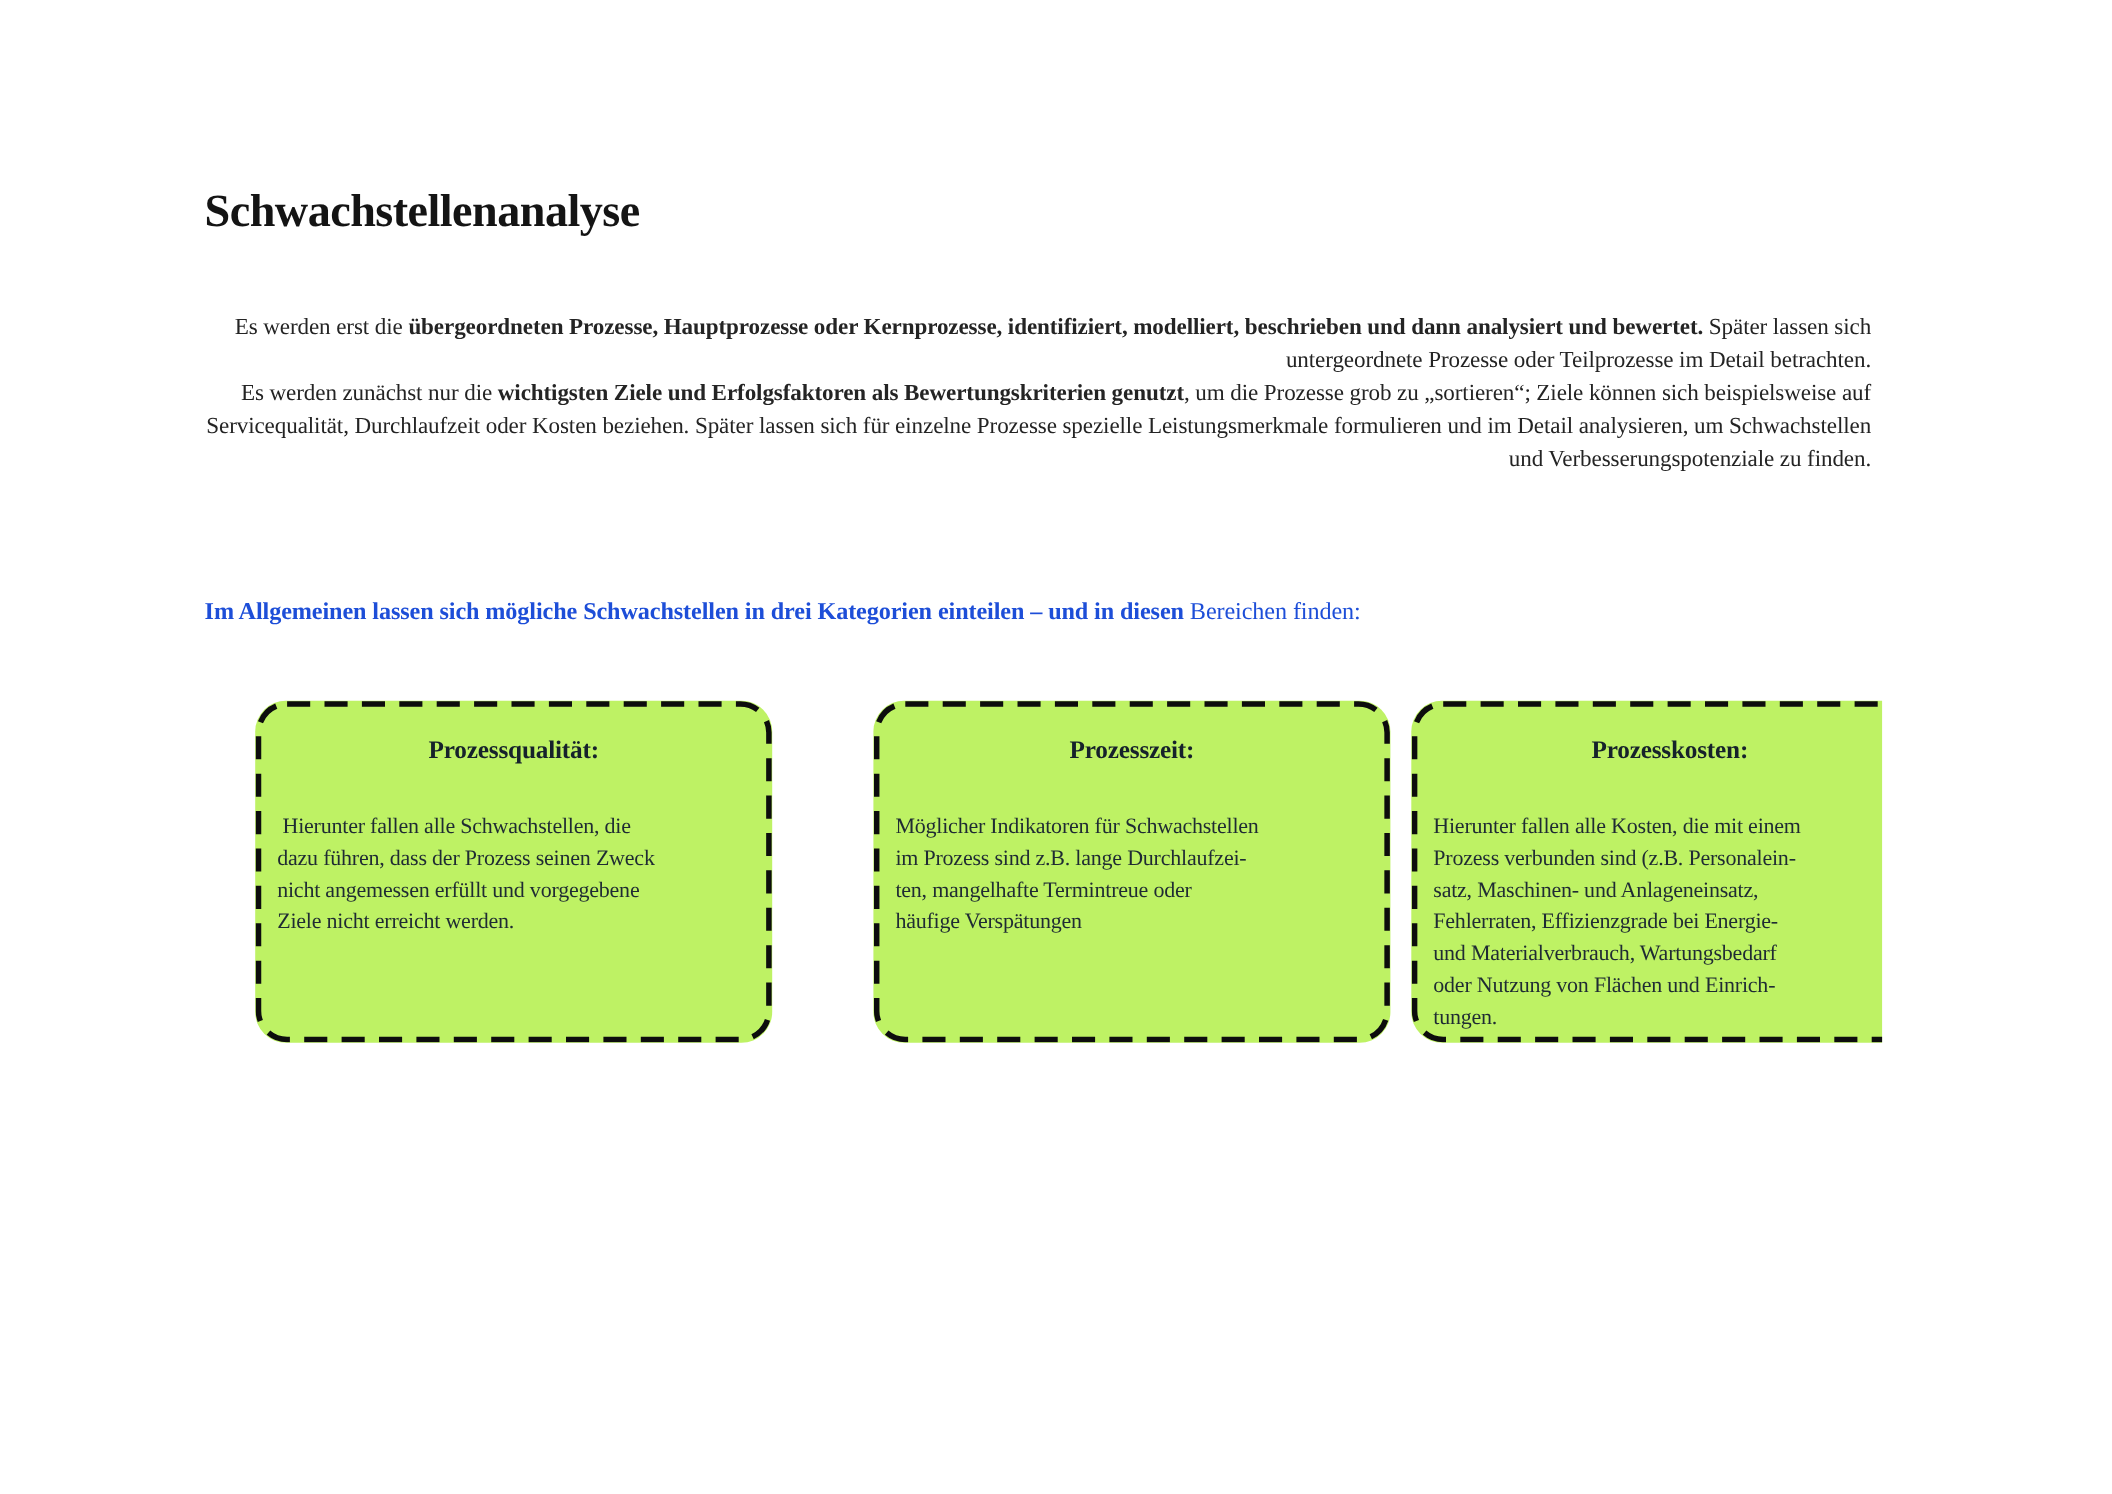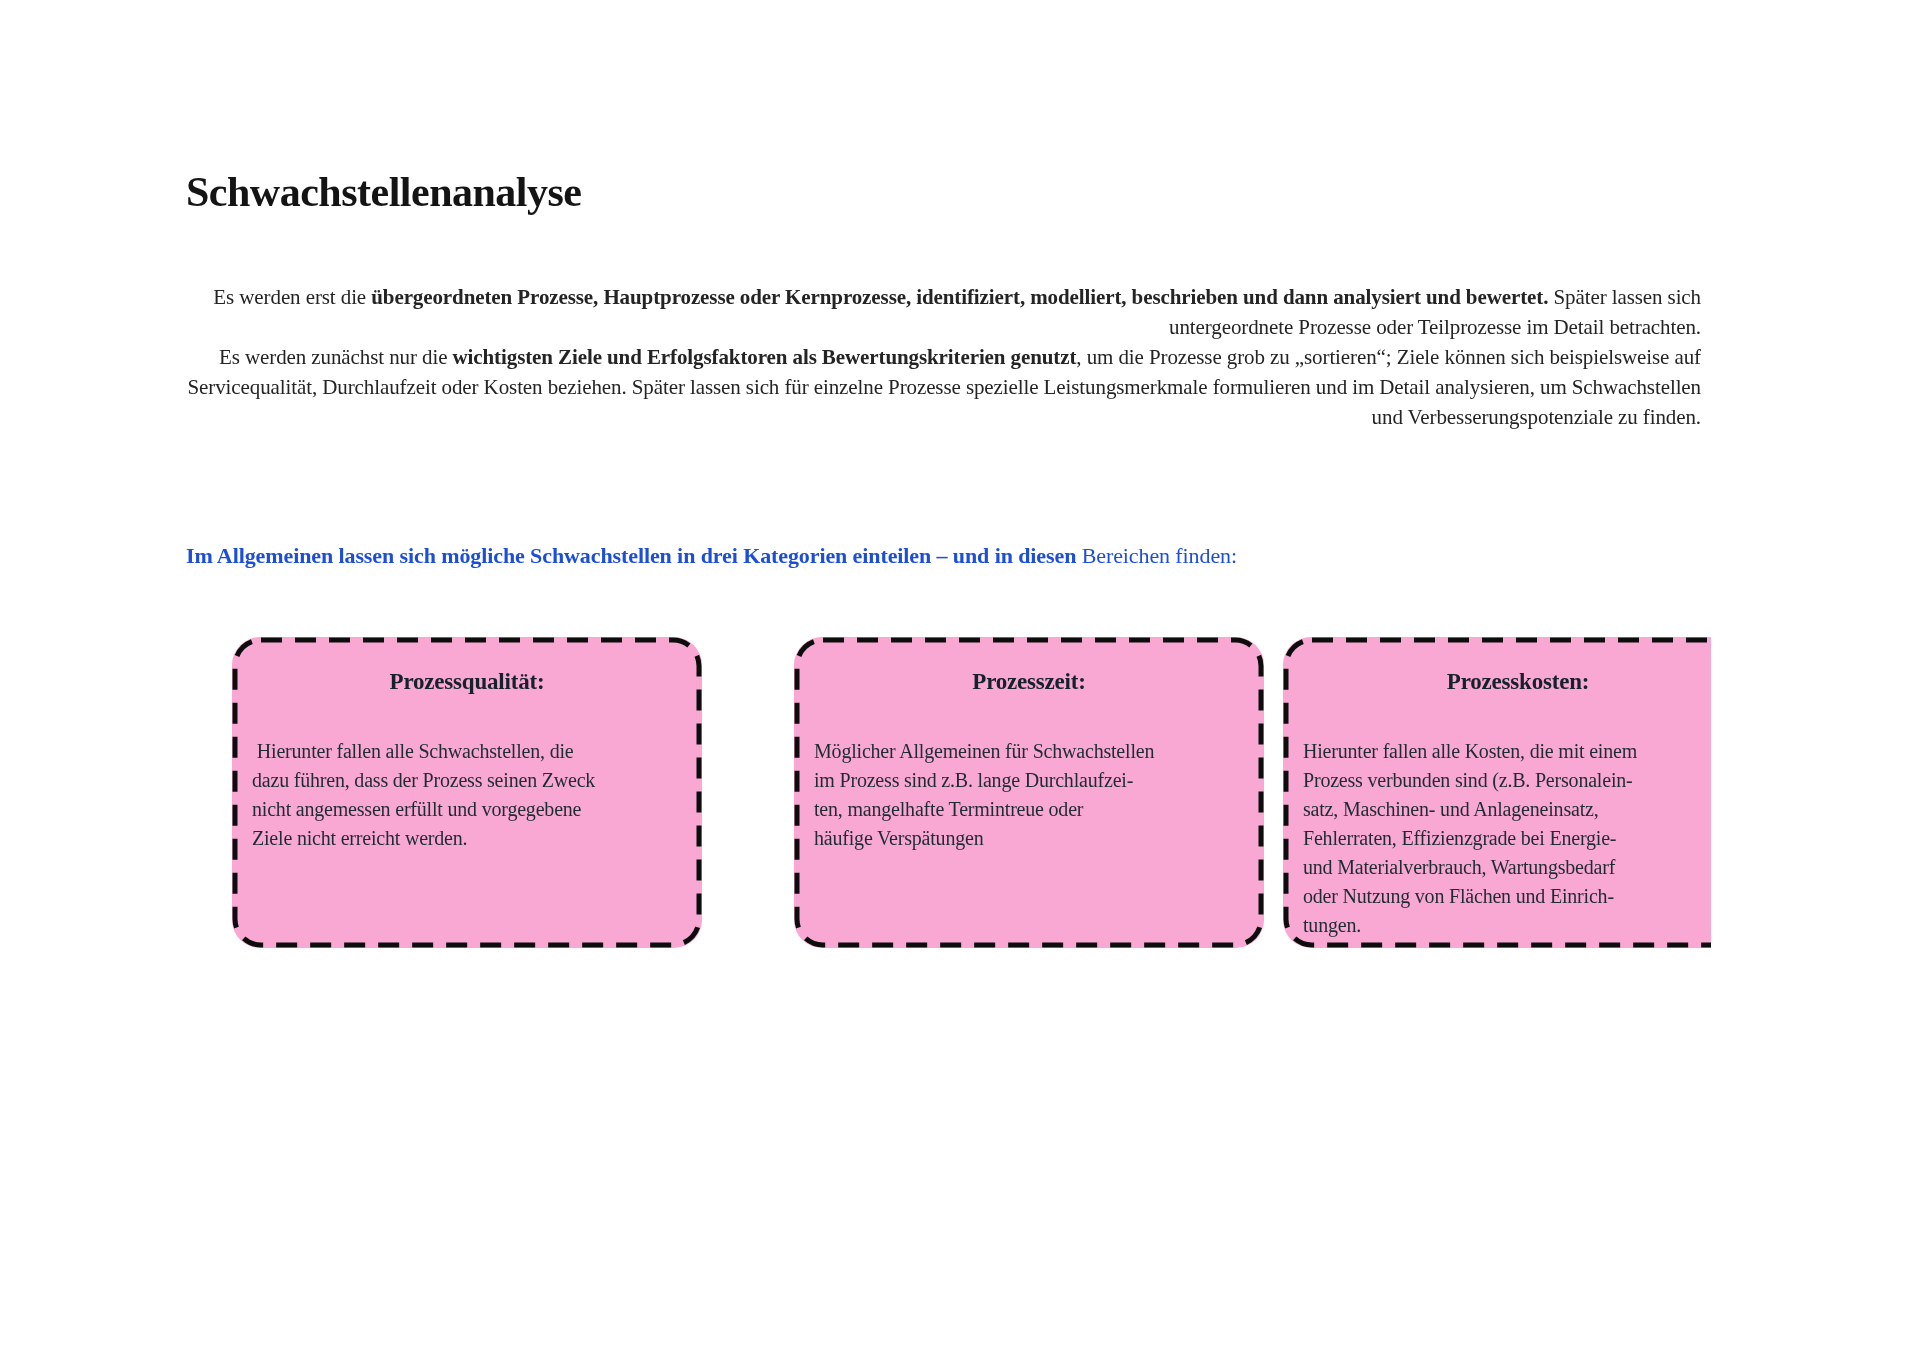--- a/index.html
+++ b/index.html
@@ -47,21 +47,21 @@
     line-height: 30px;
     letter-spacing: -0.1px;
     color: #1d4ed8;
   }
   .boxes { position: absolute; top: 637px; left: 0; width: 1920px; height: 312px; }
   .category-box {
     position: absolute;
     top: 0;
     width: 470px;
     height: 311px;
-    background: #f9a8d4;
+    background: #bef264;
     border-radius: 28px;
   }
   .category-box.pos-0 { left: 232px; }
   .category-box.pos-1 { left: 794px; }
   .category-box.pos-2 { left: 1283px; }
   .category-box svg.border {
     position: absolute;
     left: 0; top: 0;
     width: 470px; height: 311px;
     pointer-events: none;
@@ -114,21 +114,21 @@
         <div class="box-line">Ziele nicht erreicht werden.</div>
       </div>
     </div>
 
     <div class="category-box pos-1">
       <svg class="border" viewBox="0 0 470 311" aria-hidden="true">
         <rect x="3" y="3" width="464" height="305" rx="26" ry="26" fill="none" stroke="#0d0d0d" stroke-width="5" stroke-dasharray="21 13"></rect>
       </svg>
       <div class="box-title">Prozesszeit:</div>
       <div class="box-body">
-        <div class="box-line">Möglicher Allgemeinen für Schwachstellen</div>
+        <div class="box-line">Möglicher Indikatoren für Schwachstellen</div>
         <div class="box-line">im Prozess sind z.B. lange Durchlaufzei-</div>
         <div class="box-line">ten, mangelhafte Termintreue oder</div>
         <div class="box-line">häufige Verspätungen</div>
       </div>
     </div>
 
     <div class="category-box pos-2">
       <svg class="border" viewBox="0 0 470 311" aria-hidden="true">
         <rect x="3" y="3" width="464" height="305" rx="26" ry="26" fill="none" stroke="#0d0d0d" stroke-width="5" stroke-dasharray="21 13"></rect>
       </svg>

